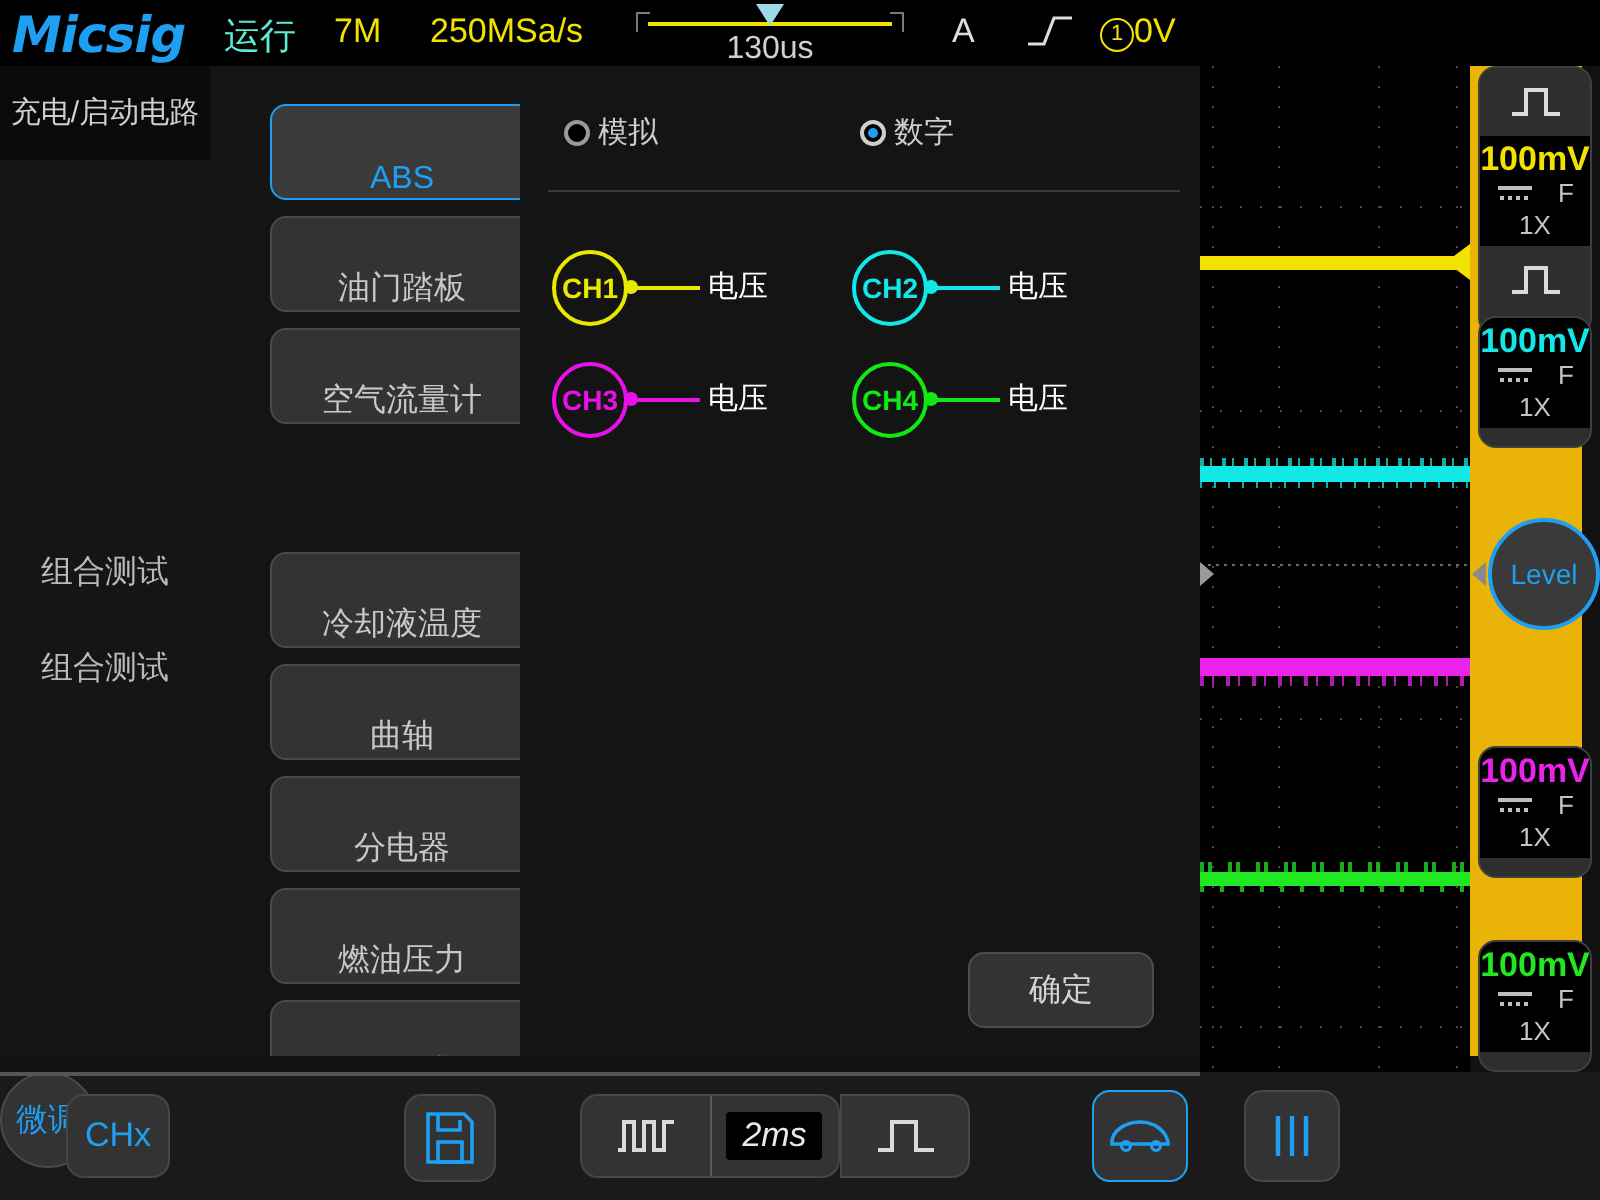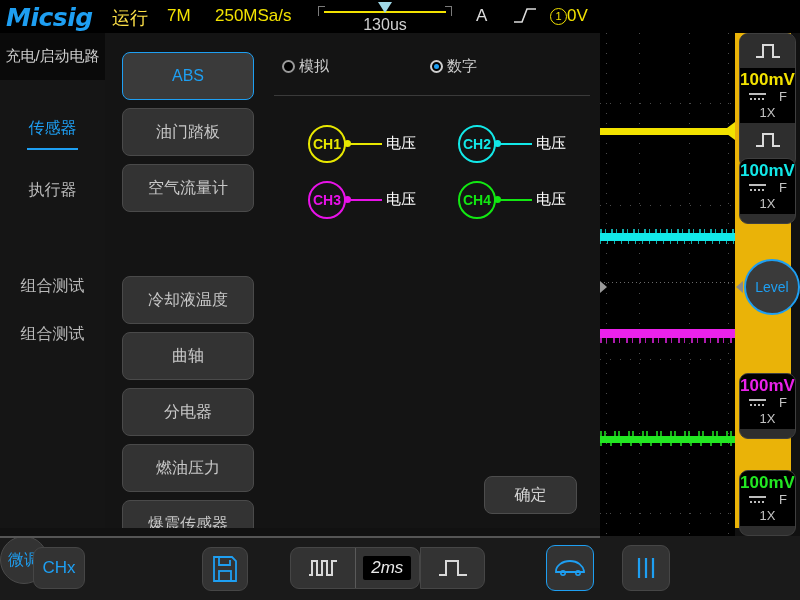--- a/index.html
+++ b/index.html
@@ -7,21 +7,21 @@
     width:800px;height:600px;overflow:hidden;
     font-family:"Liberation Sans","DejaVu Sans",sans-serif;
     color:#d9d9d9;-webkit-font-smoothing:antialiased;
   }
   #root{position:relative;width:800px;height:600px;background:#111111;}
 
   
   .topbar{position:absolute;left:0;top:0;width:800px;height:33px;background:#000;}
   .brand{position:absolute;left:6px;top:3px;font-size:25px;font-weight:bold;font-style:italic;
          color:#1e9ff2;letter-spacing:-0.5px;font-family:"DejaVu Sans",sans-serif;}
-  .runstate{position:absolute;left:112px;top:6px;font-size:18px;color:#fde047;}
+  .runstate{position:absolute;left:112px;top:6px;font-size:18px;color:#5eead4;}
   .memblock{position:absolute;left:155px;top:2px;width:150px;height:29px;background:#000;}
   .memblock .m1{position:absolute;left:12px;top:4px;font-size:17px;color:#f2e200;}
   .memblock .m2{position:absolute;left:60px;top:4px;font-size:17px;color:#f2e200;}
 
   .timewrap{position:absolute;left:318px;top:2px;width:134px;height:30px;}
   .tbracketrow{position:absolute;left:0;top:4px;width:134px;height:12px;}
   .tb-left,.tb-right{position:absolute;top:0;width:6px;height:12px;border:1px solid #7b7b7b;}
   .tb-left{left:0;border-right:none;}
   .tb-right{right:0;border-left:none;}
   .tb-line{position:absolute;left:6px;right:6px;top:5px;height:2px;background:#f2e200;}
@@ -43,37 +43,37 @@
   .leftnav{position:absolute;left:0;top:33px;width:105px;height:495px;background:#151515;}
   .navhead{position:absolute;left:0;top:0;width:105px;height:47px;background:#0a0a0a;
            display:flex;align-items:center;justify-content:center;font-size:15px;color:#cfcfcf;}
   .navitem{position:absolute;left:0;width:105px;height:48px;display:flex;align-items:center;
            justify-content:center;font-size:16px;color:#b9b9b9;}
   .navitem.active{color:#1e9ff2;}
   .navitem.active:after{content:"";position:absolute;left:27px;bottom:2px;width:51px;height:2px;background:#1e9ff2;}
 
   
   .btnlist{position:absolute;left:105px;top:33px;width:155px;height:495px;background:#141414;overflow:hidden;}
-  .lbtn{position:absolute;left:17px;width:132px;height:48px;border-radius:8px;background:#333333;
-        border:1px solid #4a4a4a;display:flex;align-items:center;justify-content:center;
+  .lbtn{position:absolute;left:30px;width:132px;height:48px;border-radius:8px;background:#333333;
+        border:1px solid #4a4a4a;display:flex;align-items:flex-end;justify-content:center;
         font-size:16px;color:#c8c8c8;box-sizing:border-box;}
   .lbtn.sel{background:#3a3a3a;border:1.5px solid #1e9ff2;color:#1e9ff2;}
 
   
   .main{position:absolute;left:260px;top:33px;width:340px;height:495px;background:#141414;}
   .radiorow{position:absolute;left:14px;top:24px;width:316px;height:24px;}
   .radio{position:absolute;top:0;display:flex;align-items:center;}
   .rdot{width:13px;height:13px;border-radius:50%;border:2px solid #9a9a9a;background:#000;
         box-sizing:border-box;margin-right:4px;position:relative;}
   .rdot.on{border-color:#cfcfcf;}
   .rdot.on:after{content:"";position:absolute;left:2px;top:2px;width:5px;height:5px;border-radius:50%;background:#1e9ff2;}
   .rlabel{font-size:15px;color:#cdcdcd;}
   .divider{position:absolute;left:14px;top:62px;width:316px;height:1px;background:#3a3a3a;}
 
-  .chitem{position:absolute;width:150px;height:48px;margin-left:32px;}
+  .chitem{position:absolute;width:150px;height:48px;}
   .chcircle{position:absolute;left:0;top:0;width:38px;height:38px;border-radius:50%;
             border:2px solid #888;box-sizing:border-box;display:flex;align-items:center;
             justify-content:center;font-size:14px;font-weight:bold;background:#141414;}
   .chline{position:absolute;left:38px;top:18px;width:36px;height:1.5px;}
   .chnode{position:absolute;left:36px;top:15px;width:7px;height:7px;border-radius:50%;}
   .chlabel{position:absolute;left:78px;top:9px;font-size:15px;color:#ffffff;}
 
   .okbtn{position:absolute;left:484px;top:476px;width:93px;height:38px;border-radius:8px;
          background:#333;border:1px solid #4d4d4d;display:flex;align-items:center;justify-content:center;
          font-size:16px;color:#d4d4d4;box-sizing:border-box;}
@@ -169,26 +169,20 @@
         </svg>
       </div>
       <div class="tCh">
         <span class="circnum">1</span><span>0V</span>
       </div>
     </div>
   </div>
 
   <div class="leftnav">
     <div class="navhead">充电/启动电路</div>
-    <div class="navitem active" style="top:71px">
-        <span>传感器</span>
-      </div>
-    <div class="navitem" style="top:133px">
-        <span>执行器</span>
-      </div>
     <div class="navitem" style="top:229px">
         <span>组合测试</span>
       </div>
     <div class="navitem" style="top:277px">
         <span>组合测试</span>
       </div>
   </div>
 
   <div class="btnlist">
     <div class="lbtn sel" style="top:19px">

